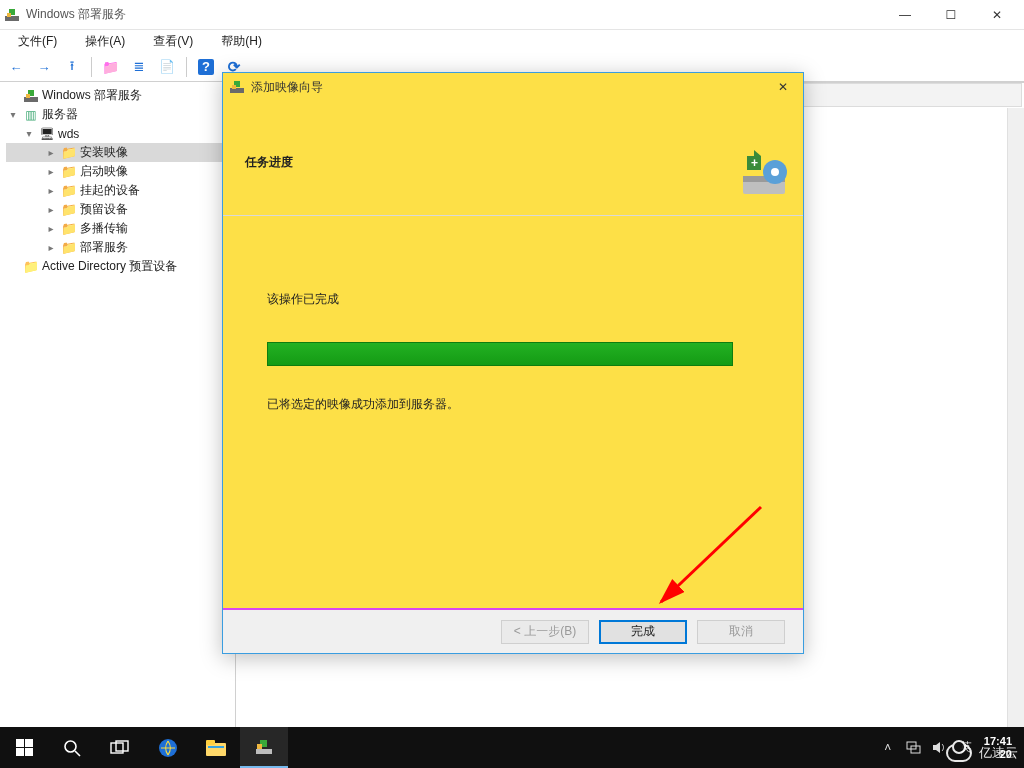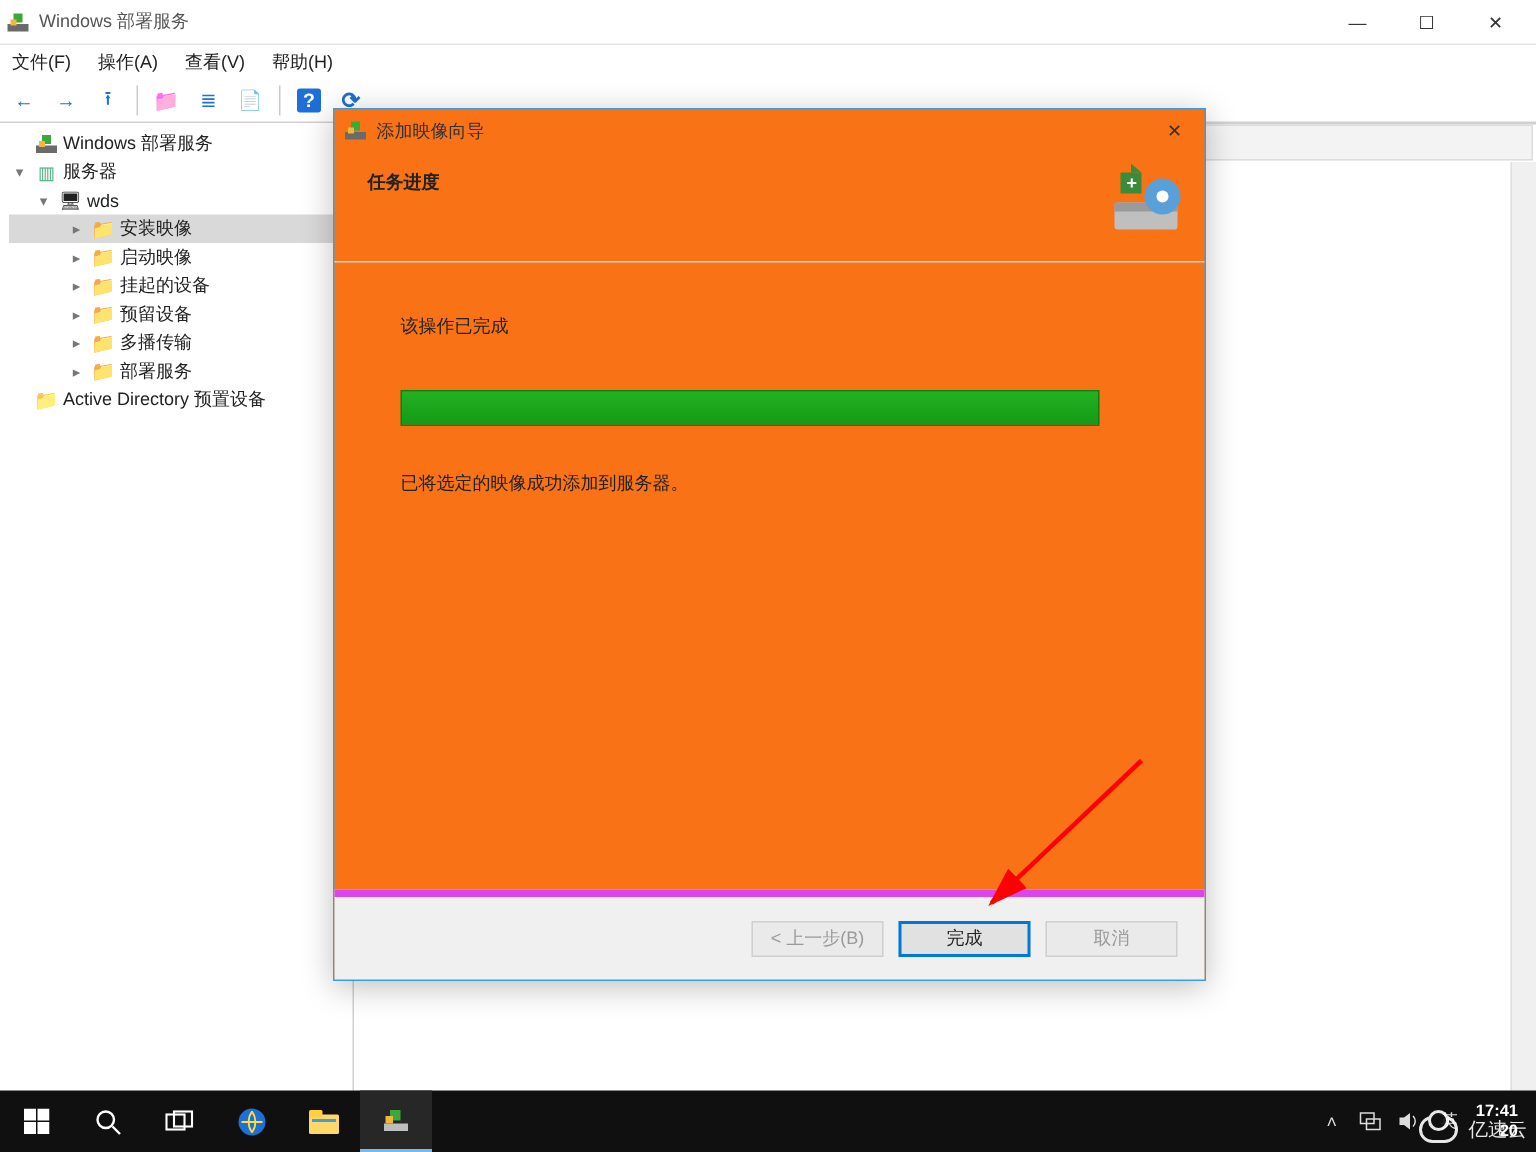--- a/index.html
+++ b/index.html
@@ -4,21 +4,21 @@
 <style>
   * { box-sizing: border-box; font-family: "Microsoft YaHei", "Segoe UI", Tahoma, sans-serif; }
   html,body { margin:0; padding:0; width:1024px; height:768px; background:#fff; overflow:hidden; }
   .titlebar { height:30px; background:#fff; border-bottom:1px solid #e5e5e5; display:flex; align-items:center; padding:0 4px; font-size:12px; color:#555; }
   .titlebar .ticon { width:16px; height:16px; margin-right:6px; display:flex; align-items:center; justify-content:center; }
   .titlebar .title-text { flex:0 0 auto; }
   .titlebar .spacer { flex:1; }
   .winbtn { width:46px; height:30px; display:flex; align-items:center; justify-content:center; color:#333; font-size:12px; }
 
   .menubar { height:22px; display:flex; align-items:center; padding:0 6px; font-size:12px; color:#222; gap:14px; }
-  .menuitem { padding:1px 2px; }
+  .menuitem { padding:1px 2px;margin-left:10px; }
 
   .toolbar { height:30px; display:flex; align-items:center; padding:0 4px; gap:4px; border-bottom:1px solid #d0d0d0; }
   .tbtn { width:24px; height:24px; border:1px solid transparent; display:flex; align-items:center; justify-content:center; font-size:13px; color:#1b4f9c; }
   .tsep { width:1px; height:20px; background:#ccc; margin:0 3px; }
   .tbtn.arrow-left::before { content:"←"; color:#1e6fd6; font-weight:bold; }
   .tbtn.arrow-right::before { content:"→"; color:#1e6fd6; font-weight:bold; }
   .tbtn.up::before { content:"⭱"; color:#1e6fd6; }
   .tbtn.folder::before { content:"📁"; font-size:14px; filter:hue-rotate(290deg) saturate(2); }
   .tbtn.list::before { content:"≣"; color:#1e6fd6; }
   .tbtn.qm::before { content:"?"; color:#fff; background:#1e6fd6; width:16px; height:16px; border-radius:2px; display:inline-flex; align-items:center; justify-content:center; font-weight:bold; }
@@ -37,33 +37,33 @@
   .tree-row.sel { background:#d9d9d9; }
   .depth0{padding-left:0px;} .depth1{padding-left:16px;} .depth3{padding-left:38px;}
   .ic.wds svg, .titlebar .ticon svg { width:16px; height:16px; }
   .ic.server::before{content:"▥"; color:#4a7; }
   .ic.computer::before{content:"🖥"; font-size:12px;}
   .ic.folder-y::before{content:"📁"; font-size:13px;}
   .ic.folder-img::before{content:"📁"; font-size:13px;}
   .ic.ad::before{content:"📁"; font-size:13px; filter:sepia(1) saturate(3) hue-rotate(-20deg);}
 
   
-  .dialog { position:absolute; left:222px; top:72px; width:582px; height:582px; background:#f97316; border:1px solid #3a9de0; box-shadow:0 4px 20px rgba(0,0,0,0.25); display:flex; flex-direction:column; }
+  .dialog { position:absolute; left:222px; top:72px; width:582px; height:582px; background:#fde047; border:1px solid #3a9de0; box-shadow:0 4px 20px rgba(0,0,0,0.25); display:flex; flex-direction:column;gap:41px; }
   .dialog .dtitle { height:28px; display:flex; align-items:center; padding:0 6px; font-size:12px; color:#333; }
   .dialog .dtitle .dicon { width:16px; height:16px; margin-right:6px; }
   .dialog .dtitle .dspacer { flex:1; }
   .dialog .dclose { width:28px; height:22px; display:flex; align-items:center; justify-content:center; }
   .dialog .dheader { height:74px; border-bottom:1px solid #d9d9d9; display:flex; align-items:flex-start; padding:12px 16px 0 22px; position:relative;}
   .dialog .dheader .headline { font-size:12px; font-weight:bold; color:#222; }
   .dialog .dheader .bigicon { position:absolute; right:14px; top:8px; width:50px; height:50px; }
   .dialog .dbody { flex:1; padding:34px 36px 0 44px; font-size:12px; color:#222; }
   .dialog .statusline { margin-bottom:34px; }
   .dialog .progressbar { width:466px; height:24px; background:linear-gradient(#23b123,#149b14); border:1px solid #0f7d0f; }
   .dialog .resultline { margin-top:30px; }
-  .dialog .dfooter { height:60px; background:#f0f0f0; border-top:5px solid #d946ef; display:flex; align-items:center; justify-content:flex-end; gap:10px; padding-right:18px;}
+  .dialog .dfooter { height:45px; background:#f0f0f0; border-top:2px solid #d946ef; display:flex; align-items:center; justify-content:flex-end; gap:10px; padding-right:18px;}
   .wbtn { width:88px; height:24px; font-size:12px; border:1px solid #adadad; background:#e1e1e1; color:#333; display:flex; align-items:center; justify-content:center;}
   .wbtn.disabled { color:#9a9a9a; background:#eaeaea; border-color:#cfcfcf;}
   .wbtn.primary { border:2px solid #0078d7; background:#e1e1e1; color:#222;font-family:Liberation Mono, monospace;}
 
   
   .annot-arrow { position:absolute; left:646px; top:502px; width:120px; height:120px; pointer-events:none;}
 
   
   .taskbar { position:absolute; left:0; right:0; bottom:0; height:41px; background:#101010; display:flex; align-items:center; color:#fff; font-size:12px;}
   .taskbtn { width:48px; height:41px; display:flex; align-items:center; justify-content:center;}

